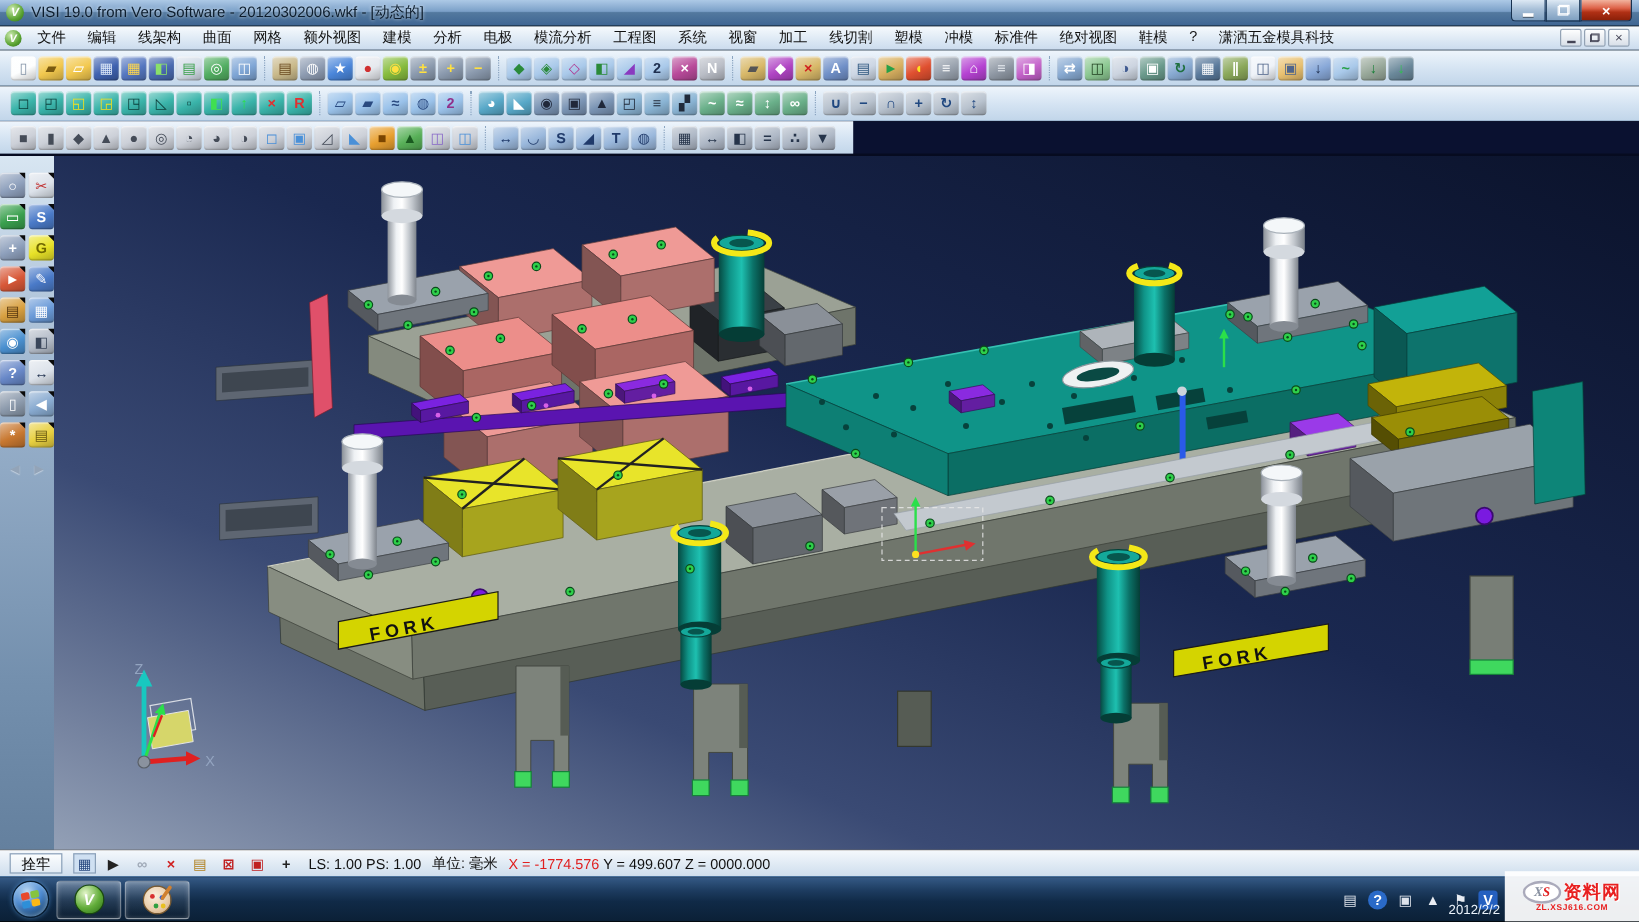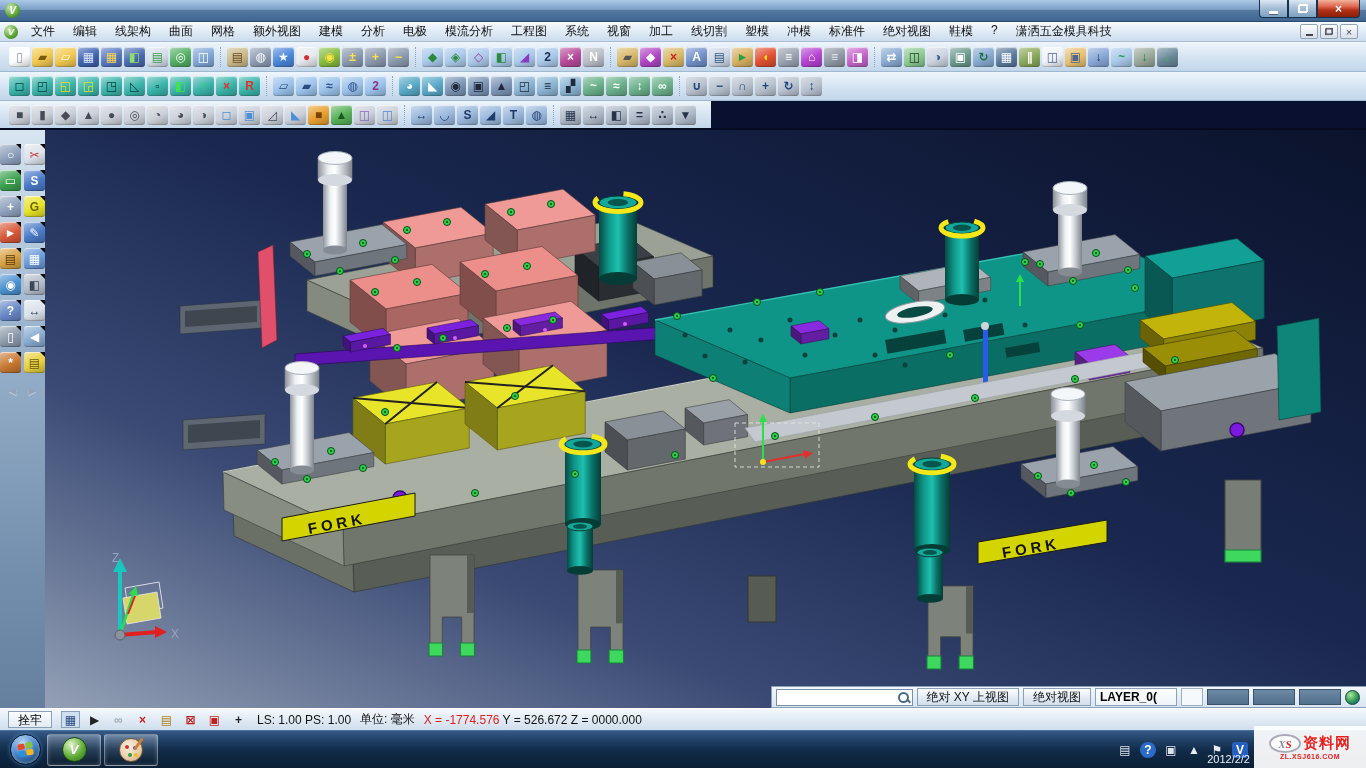--- a/index.html
+++ b/index.html
@@ -118,20 +118,21 @@
     font:italic bold 11px "Liberation Serif",serif; background:#fff; }
   .wm-x { color:#8890a0; } .wm-s { color:#e02020; }
   .wm-title { color:#e82020; font-weight:bold; font-size:15px; text-shadow:0 0 2px #fff,1px 1px 0 #fff; letter-spacing:1px; }
   .wm-url { color:#e82020; font-size:7px; font-weight:bold; letter-spacing:.5px; }
 </style>
 </head>
 <body>
 
 <div class="titlebar">
   <span class="app-logo">V</span>
+  <span class="title-text">VISI 19.0  from Vero Software - 20120302006.wkf - [动态的]</span>
   <div class="win-btns">
     <div class="wb">
         <span class="bar-min"></span>
       </div>
     <div class="wb">
         <span class="glyph-restore"></span>
       </div>
     <div class="wb close">×</div>
   </div>
 </div>
@@ -944,54 +945,40 @@
           <polygon points="110,496 110,508 122,502" fill="#e02020" stroke="none" stroke-width="0.6"></polygon>
           <line x1="75" y1="505" x2="89" y2="462" stroke="#2ae04a" stroke-width="2.5"></line>
           <polygon points="84,464 93,466 91,456" fill="#2ae04a" stroke="none" stroke-width="0.6"></polygon>
           <line x1="90" y1="466" x2="83" y2="484" stroke="#e02020" stroke-width="2"></line>
           <circle cx="75" cy="505" r="5" fill="#8a929e" stroke="#5a6068"></circle>
           <text x="67" y="432" fill="#93a4c0" font-size="12">Z</text>
           <text x="126" y="508" fill="#93a4c0" font-size="12">X</text>
         </g>
     </svg>
 
-    <div class="view-controls">
-      <div class="vc-search">
-        <input placeholder="" style="">
-        <span class="mag"></span>
-      </div>
-      <button class="vc-btn">绝对 XY 上视图</button>
-      <button class="vc-btn">绝对视图</button>
-      <div class="vc-layer">LAYER_0(</div>
-      <div class="vc-blank"></div>
-      <div class="vc-slab"></div>
-      <div class="vc-slab"></div>
-      <div class="vc-slab"></div>
-      <span class="globe"></span>
-    </div>
   </div>
 </div>
 
 <div class="statusbar">
   <button class="st-snap">拴牢</button>
   <div class="st-icons" id="st-icons">
       <div class="sti pressed" style="color: rgb(42, 74, 128);">▦</div>
       <div class="sti" style="color: rgb(34, 34, 34);">▶</div>
       <div class="sti" style="color: rgb(160, 170, 184);">∞</div>
       <div class="sti" style="color: rgb(208, 32, 32);">×</div>
       <div class="sti" style="color: rgb(176, 128, 32);">▤</div>
       <div class="sti" style="color: rgb(192, 32, 32);">⊠</div>
       <div class="sti" style="color: rgb(192, 32, 32);">▣</div>
       <div class="sti" style="color: rgb(34, 34, 34);">+</div>
     </div>
   <span class="st-coords">LS: 1.00 PS: 1.00</span>
   <span class="st-coords">单位: 毫米</span>
   <span class="st-coords">
     <span id="coord-x" style="color: rgb(224, 32, 32);">X = -1774.576</span>
-    <span>Y = 526.672</span>
+    <span>Y = 499.607</span>
     <span>Z = 0000.000</span>
   </span>
 </div>
 
 <div class="taskbar">
   <div class="start-orb">
     <span class="flag">
       <i style="background:#e8492c"></i>
         <i style="background:#86c440"></i>
         <i style="background:#2e8fd8"></i>

